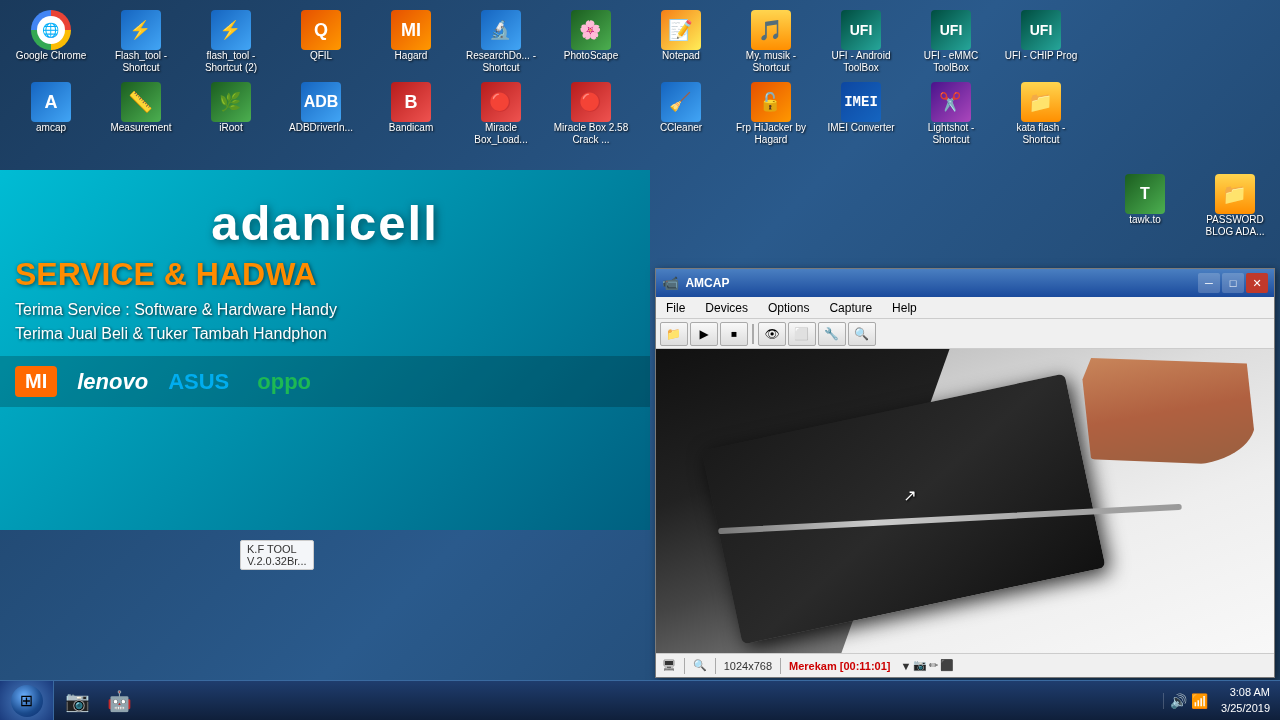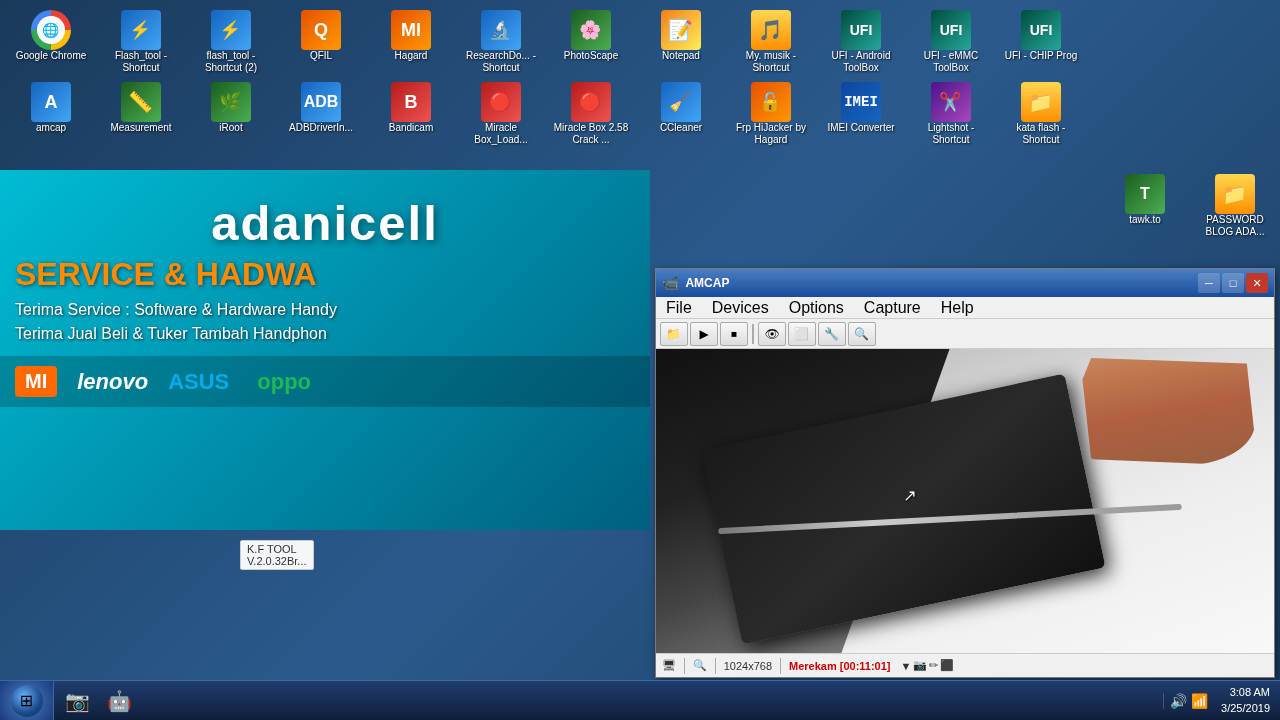--- a/index.html
+++ b/index.html
@@ -230,21 +230,21 @@
       height: 22px;
       background: #f0f0f0;
       display: flex;
       align-items: center;
       padding: 0 4px;
       border-bottom: 1px solid #ccc;
       gap: 8px;
     }
 
     .menu-item {
-      font-size: 16px;
+      font-size: 12px;
       color: #000;
       padding: 1px 6px;
       cursor: pointer;
       border-radius: 2px;
     }
 
     .window-toolbar {
       height: 30px;
       background: #f0f0f0;
       display: flex;

